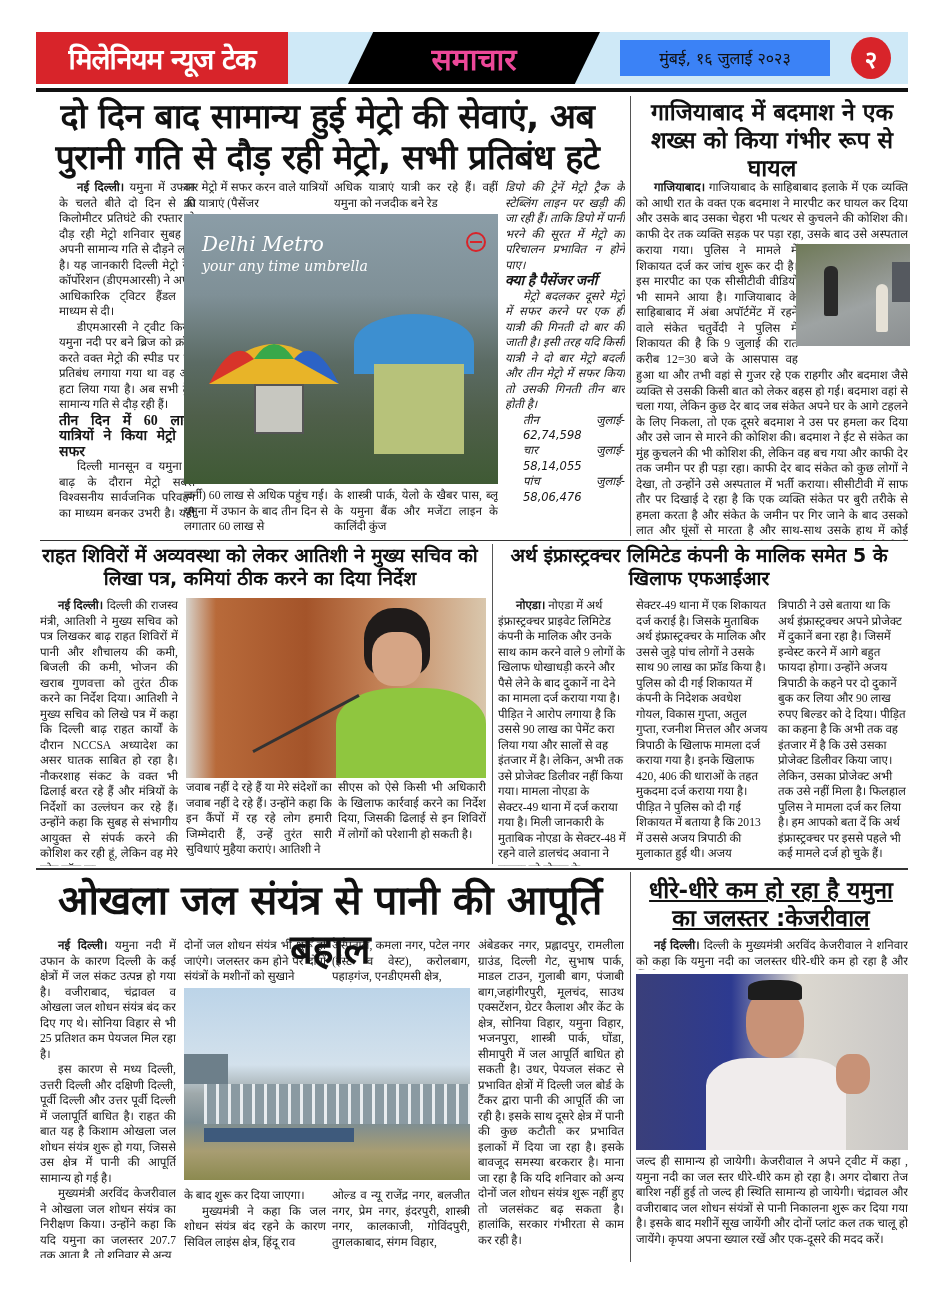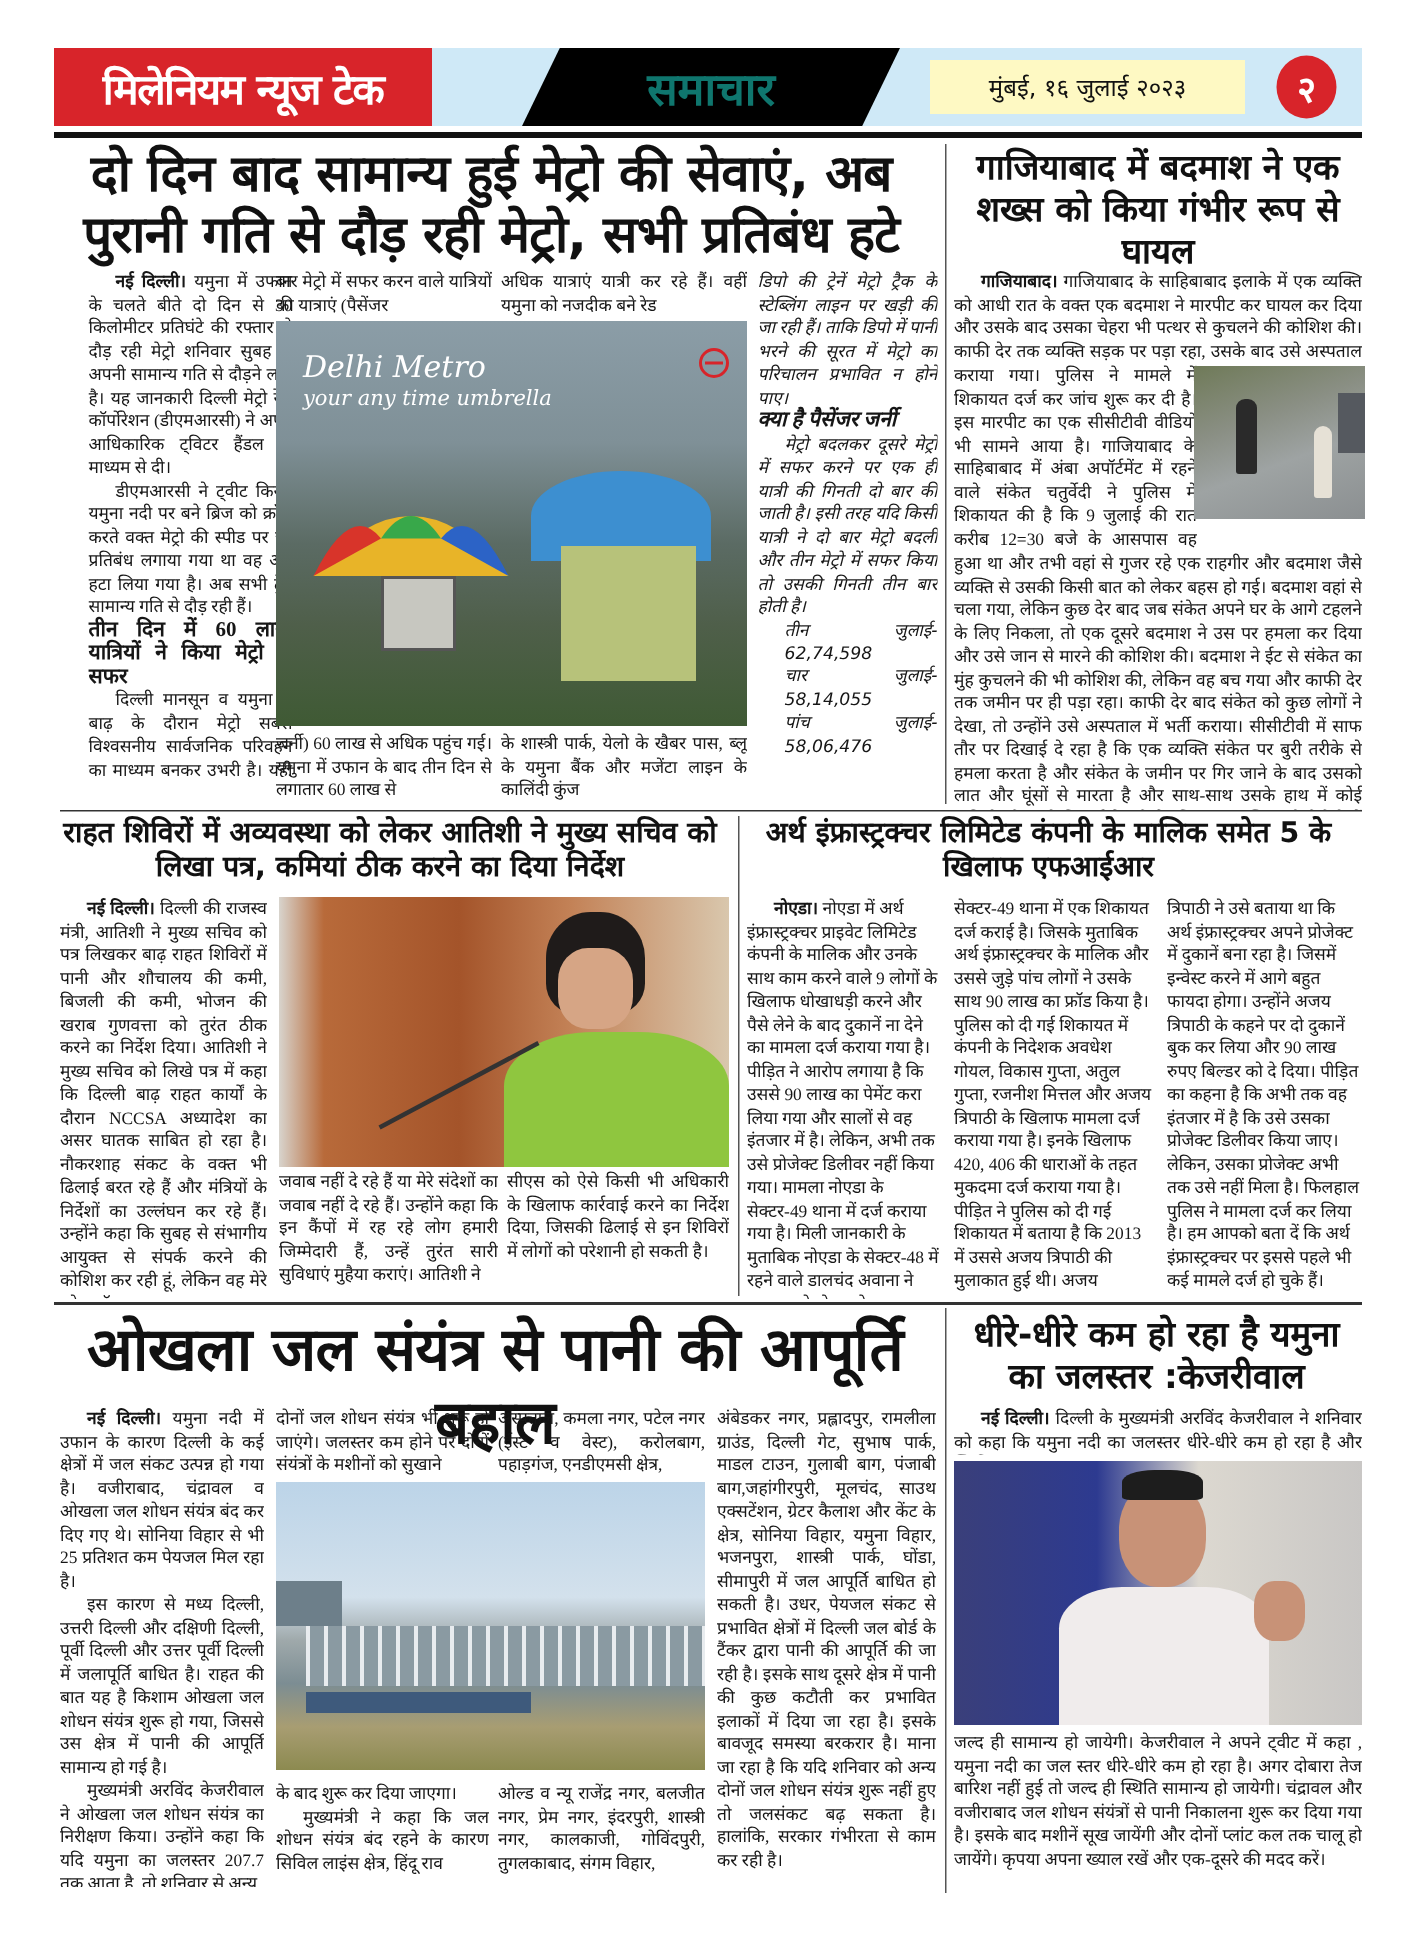--- a/index.html
+++ b/index.html
@@ -3,24 +3,24 @@
 <meta charset="utf-8">
 <style>
   * { box-sizing: border-box; margin: 0; padding: 0; }
   html, body { width: 945px; height: 1296px; background: #ffffff; overflow: hidden; }
   body { position: relative; font-family: "DejaVu Sans", sans-serif; color: #111; }
   .abs { position: absolute; }
   
   .masthead { left: 36px; top: 32px; width: 872px; height: 52px; background: #cfe9f7; }
   .brand { left: 36px; top: 32px; width: 252px; height: 52px; background: #d8242a; color: #fff;
            font: bold 28px "DejaVu Sans", sans-serif; display: flex; align-items: center; justify-content: center; letter-spacing: -1px; }
-  .section-tab { left: 348px; top: 32px; width: 252px; height: 52px; background: #000; color: #0f766e;
+  .section-tab { left: 348px; top: 32px; width: 252px; height: 52px; background: #000; color: #ec4899;
            clip-path: polygon(10% 0, 100% 0, 90% 100%, 0 100%);
            font: bold 30px "DejaVu Sans", sans-serif; display: flex; align-items: center; justify-content: center; }
-  .dateline { left: 620px; top: 40px; width: 210px; height: 36px; background: #fef9c3; font-size: 16px;
+  .dateline { left: 620px; top: 40px; width: 210px; height: 36px; background: #3b82f6; font-size: 16px;
            display: flex; align-items: center; justify-content: center; }
   .page-no { left: 851px; top: 37px; width: 40px; height: 42px; border-radius: 50%; background: #d8242a; color: #fff;
            font: bold 24px "DejaVu Sans", sans-serif; display: flex; align-items: center; justify-content: center; }
   .rule { left: 36px; width: 872px; height: 4px; background: #111; }
   .hr-thin { height: 1px; background: #333; }
   .vr { width: 1px; background: #555; }
   
   .hl { font-family: "DejaVu Sans", sans-serif; font-weight: bold; text-align: center; color: #111; line-height: 1.22; }
   .hl-xl { font-size: 34px; letter-spacing: -0.5px; }
   .hl-lg { font-size: 23px; }
@@ -151,21 +151,21 @@
 </div>
 <div class="abs col" style="left:184px; top:1188px; width:142px; height:70px;">
   <p style="text-indent:0">के बाद शुरू कर दिया जाएगा।</p>
   <p>मुख्यमंत्री ने कहा कि जल शोधन संयंत्र बंद रहने के कारण सिविल लाइंस क्षेत्र, हिंदू राव</p>
 </div>
 <div class="abs col" style="left:332px; top:1188px; width:138px; height:70px;">ओल्ड व न्यू राजेंद्र नगर, बलजीत नगर, प्रेम नगर, इंदरपुरी, शास्त्री नगर, कालकाजी, गोविंदपुरी, तुगलकाबाद, संगम विहार,</div>
 <div class="abs col" style="left:478px; top:938px; width:146px; height:320px;">अंबेडकर नगर, प्रह्लादपुर, रामलीला ग्राउंड, दिल्ली गेट, सुभाष पार्क, माडल टाउन, गुलाबी बाग, पंजाबी बाग,जहांगीरपुरी, मूलचंद, साउथ एक्सटेंशन, ग्रेटर कैलाश और केंट के क्षेत्र, सोनिया विहार, यमुना विहार, भजनपुरा, शास्त्री पार्क, घोंडा, सीमापुरी में जल आपूर्ति बाधित हो सकती है। उधर, पेयजल संकट से प्रभावित क्षेत्रों में दिल्ली जल बोर्ड के टैंकर द्वारा पानी की आपूर्ति की जा रही है। इसके साथ दूसरे क्षेत्र में पानी की कुछ कटौती कर प्रभावित इलाकों में दिया जा रहा है। इसके बावजूद समस्या बरकरार है। माना जा रहा है कि यदि शनिवार को अन्य दोनों जल शोधन संयंत्र शुरू नहीं हुए तो जलसंकट बढ़ सकता है। हालांकि, सरकार गंभीरता से काम कर रही है।</div>
 
 <div class="abs vr" style="left:630px; top:872px; height:390px;"></div>
 
-<div class="abs hl hl-lg" style="left:634px; top:876px; width:274px;">धीरे-धीरे कम हो रहा है यमुना का जलस्तर :केजरीवाल</div>
+<div class="abs hl hl-lg" style="left:634px; top:876px; width:274px;text-decoration:underline;">धीरे-धीरे कम हो रहा है यमुना का जलस्तर :केजरीवाल</div>
 <div class="abs col" style="left:636px; top:938px; width:272px; height:32px;">
   <p><span class="dl">नई दिल्ली।</span> <span>दिल्ली के मुख्यमंत्री अरविंद केजरीवाल ने शनिवार को कहा कि यमुना नदी का जलस्तर धीरे-धीरे कम हो रहा है और स्थिति</span></p>
 </div>
 <div class="abs photo kejri-photo" style="left:636px; top:974px; width:272px; height:176px;">
   <div class="abs" style="left:110px; top:14px; width:58px; height:70px; background:#c89277; border-radius:45%;"></div>
   <div class="abs" style="left:112px; top:6px; width:54px; height:20px; background:#1d1d1d; border-radius:40% 40% 10% 10%;"></div>
   <div class="abs" style="left:70px; top:84px; width:140px; height:92px; background:#f0ecec; border-radius:30% 30% 0 0;"></div>
   <div class="abs" style="left:200px; top:80px; width:34px; height:40px; background:#c89277; border-radius:40%;"></div>
 </div>
 <div class="abs col" style="left:636px; top:1154px; width:272px; height:104px;">जल्द ही सामान्य हो जायेगी। केजरीवाल ने अपने ट्वीट में कहा , यमुना नदी का जल स्तर धीरे-धीरे कम हो रहा है। अगर दोबारा तेज बारिश नहीं हुई तो जल्द ही स्थिति सामान्य हो जायेगी। चंद्रावल और वजीराबाद जल शोधन संयंत्रों से पानी निकालना शुरू कर दिया गया है। इसके बाद मशीनें सूख जायेंगी और दोनों प्लांट कल तक चालू हो जायेंगे। कृपया अपना ख्याल रखें और एक-दूसरे की मदद करें।</div>

